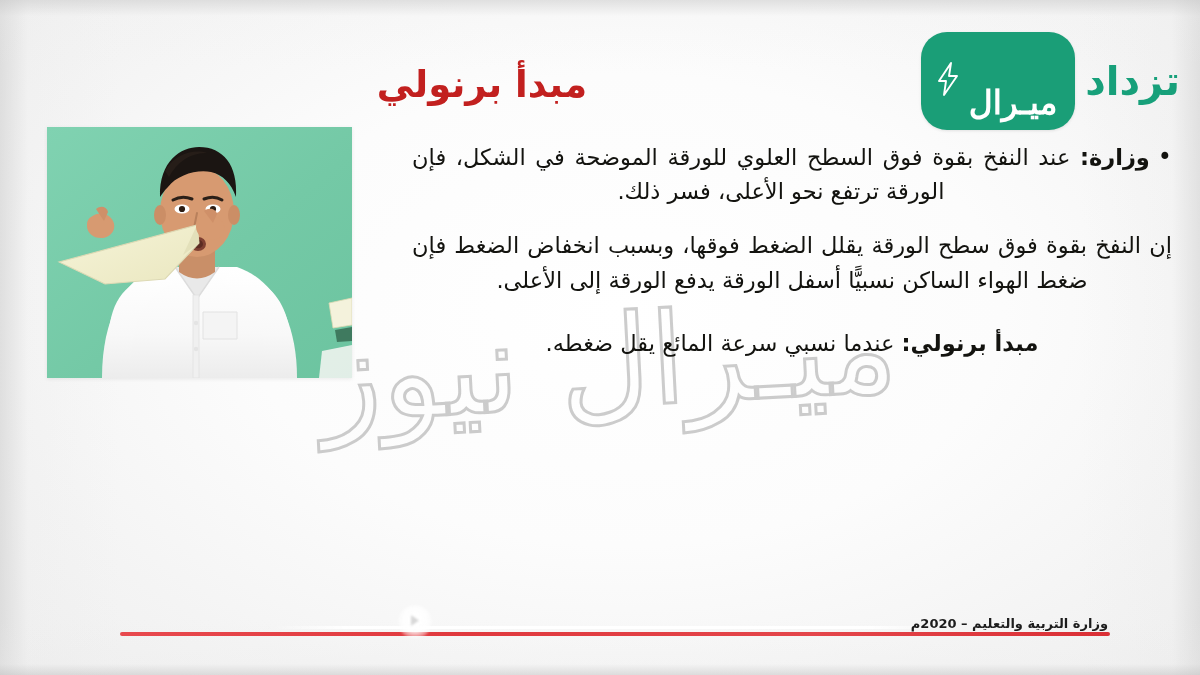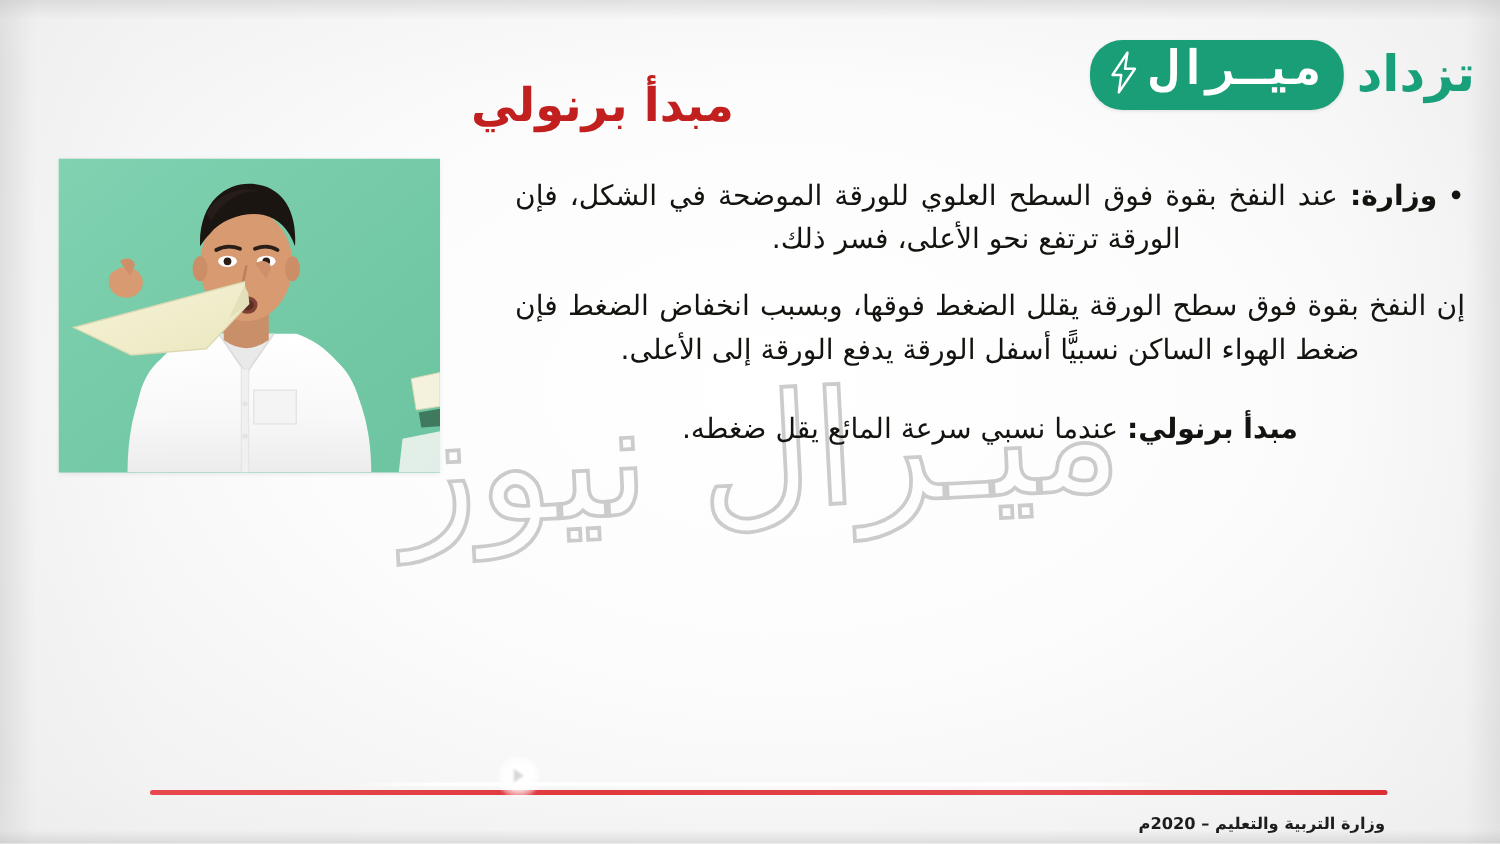--- a/index.html
+++ b/index.html
@@ -75,26 +75,27 @@
     display: flex;
     flex-direction: row;
     align-items: center;
     gap: 8px;
     background: #1a9e77;
     border-radius: 26px;
     padding: 5px 18px 9px 14px;
     box-shadow: 0 1px 3px rgba(0,0,0,0.10);
   }
   .logo-pill-text {
-    font-family: Liberation Mono, monospace;
-    font-size: 38px;
+    font-family: Liberation Serif, serif;
+    font-size: 33px;
     font-weight: bold;
     color: #ffffff;
     line-height: 1.1;
     letter-spacing: -0.5px;
+    margin-top: 48px;
   }
   .bolt-icon {
     display: block;
     width: 26px;
     height: 34px;
     flex: 0 0 auto;
   }
 
   
   .slide-title {
@@ -240,21 +241,21 @@
     height: 13px;
     z-index: 7;
     opacity: 0.30;
     filter: blur(0.8px);
   }
 
   
   .footer-text {
     position: absolute;
     right: 92px;
-    top: 652px;
+    top: 616px;
     font-family: "DejaVu Sans", sans-serif;
     font-size: 13px;
     font-weight: bold;
     color: #1d1d1d;
     letter-spacing: 0px;
     z-index: 6;
     direction: rtl;
   }
 </style>
 </head>

